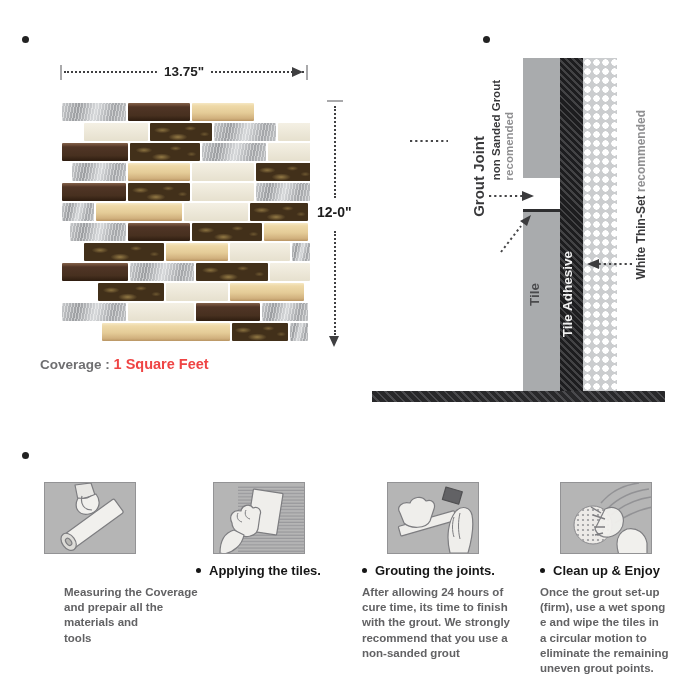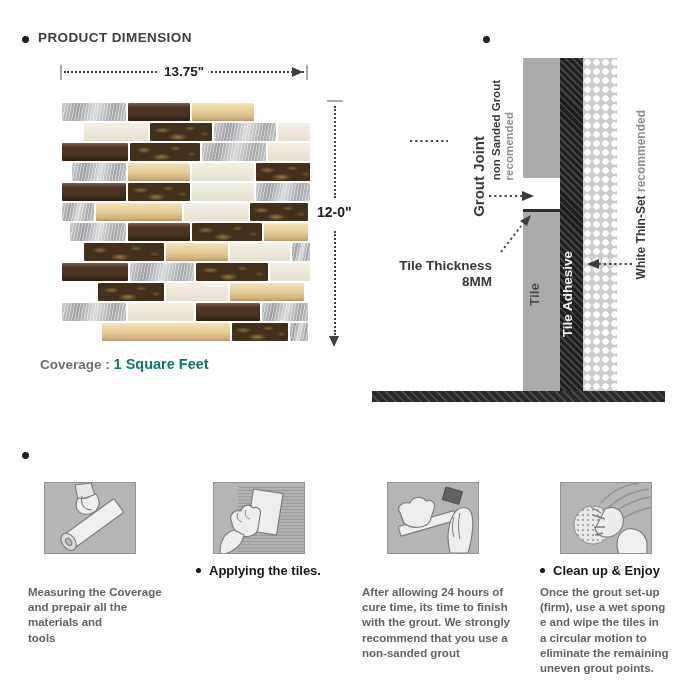--- a/index.html
+++ b/index.html
@@ -24,21 +24,21 @@
   .mosaic{position:absolute;left:60px;top:103px;width:250px;height:241px;overflow:hidden;}
   .trow{position:absolute;height:18px;white-space:nowrap;font-size:0;}
   .brick{display:inline-block;height:18px;margin-right:2px;border-radius:1px;}
   .t-alum{background-color:#b8babc;background-image:repeating-linear-gradient(100deg,rgba(255,255,255,.45) 0 1px,rgba(0,0,0,0) 1px 3px),linear-gradient(105deg,#c9cbcd 0%,#9b9da0 25%,#d8dadc 52%,#a3a5a8 78%,#c0c2c4 100%);}
   .t-dkglass{background:linear-gradient(180deg,#83614a 0%,#6a4a36 12%,#503526 22%,#47301f 70%,#2e1d10 100%);}
   .t-beige{background:linear-gradient(180deg,#f6e8c4 0%,#eed9a8 16%,#e4cb97 55%,#d1b17e 85%,#b99564 100%);}
   .t-marble{background-color:#42301a;background-image:radial-gradient(ellipse 14px 5px at 20% 40%,#8a713f 0%,rgba(0,0,0,0) 60%),radial-gradient(ellipse 10px 4px at 65% 30%,#7a6135 0%,rgba(0,0,0,0) 60%),radial-gradient(ellipse 16px 6px at 45% 78%,#947a45 0%,rgba(0,0,0,0) 60%),radial-gradient(ellipse 8px 4px at 88% 62%,#6d5730 0%,rgba(0,0,0,0) 60%);}
   .t-cream{background:linear-gradient(180deg,#f4f0e4,#e6e0ce);}
   
   .coverage{position:absolute;left:40px;top:356px;font-size:13.5px;font-weight:bold;color:#6f6f71;}
-  .coverage b{color:#0f766e;font-size:14.5px;}
+  .coverage b{color:#ef4444;font-size:14.5px;}
   
   .sc-tile{position:absolute;left:523px;width:37px;background:#a9abad;}
   .sc-gapline{position:absolute;left:523px;top:209px;width:37px;height:3px;background:#2e2e30;}
   .sc-adh{position:absolute;left:560px;top:58px;width:23px;height:333px;background:repeating-linear-gradient(45deg,#1d1d1f 0 3px,#434345 3px 5px);}
   .sc-thin{position:absolute;left:583px;top:58px;width:34px;height:333px;background-color:#cbcdcf;background-image:radial-gradient(circle at 4.5px 4.5px,#fff 3px,rgba(0,0,0,0) 3.4px);background-size:9px 9px;}
   .sc-floor{position:absolute;left:372px;top:391px;width:293px;height:11px;background:repeating-linear-gradient(45deg,#28282a 0 4px,#4a4a4d 4px 6px);}
   .v{position:absolute;writing-mode:vertical-rl;transform:rotate(180deg);white-space:nowrap;font-weight:bold;}
   .note{color:#8f8f91;}
   .tt-label{position:absolute;left:390px;top:258px;width:102px;text-align:right;font-weight:bold;font-size:13.5px;color:#39393b;line-height:1.15;}
   .overlay{position:absolute;left:0;top:0;pointer-events:none;}
@@ -50,21 +50,20 @@
   .step-title{position:absolute;top:81px;left:0;font-size:13px;font-weight:bold;color:#161616;white-space:nowrap;}
   .sbul{display:inline-block;width:5px;height:5px;border-radius:50%;background:#161616;vertical-align:2px;margin-right:8px;}
   .step-desc{position:absolute;top:103px;left:0;margin:0;font-size:11.5px;font-weight:bold;color:#626264;line-height:1.32;white-space:pre-line;}
 </style>
 </head>
 <body>
 
 <div class="canvas">
 
   <span class="bul" style="left:22px;top:36px;"></span>
-  <div class="sec-head" style="left:38px;top:30px;">PRODUCT DIMENSION</div>
 
   <div class="hdim">
     <span class="tick" style="left:0;"></span>
     <span class="tick" style="right:0;"></span>
     <span class="dotline"></span>
     <span class="hdim-arrow"></span>
     <span class="dlabel">13.75"</span>
   </div>
 
   <div class="mosaic">
@@ -104,24 +103,20 @@
   <div class="sc-thin"></div>
   <div class="sc-floor"></div>
 
   <div class="v" style="left:470px;top:136px;font-size:15px;color:#39393b;">Grout Joint</div>
   <div class="v" style="left:490px;top:80px;font-size:11.5px;color:#39393b;">non Sanded Grout</div>
   <div class="v" style="left:503px;top:112px;font-size:11.5px;color:#8f8f91;">recomended</div>
   <div class="v" style="left:527px;top:283px;font-size:13.5px;color:#4b4b4d;">Tile</div>
   <div class="v" style="left:560px;top:251px;font-size:13.5px;color:#f2f2f2;">Tile Adhesive</div>
   <div class="v" style="left:634px;top:110px;font-size:12px;color:#39393b;"><b>White Thin-Set</b> <span class="note">recommended</span></div>
 
-  <div class="tt-label">
-    <div>Tile Thickness</div>
-    <div>8MM</div>
-  </div>
 
   <svg class="overlay" width="700" height="700" viewBox="0 0 700 700">
     <line class="dot" x1="410" y1="141" x2="448" y2="141"></line>
     <line class="dot" x1="489" y1="196" x2="522" y2="196"></line>
     <polygon points="534,196 522,191 522,201"></polygon>
     <line class="dot" x1="501" y1="252" x2="521" y2="226"></line>
     <polygon points="531,215 527,226 520,221"></polygon>
     <line class="dot" x1="632" y1="264" x2="599" y2="264"></line>
     <polygon points="587,264 599,259 599,269"></polygon>
   </svg>
@@ -136,21 +131,21 @@
           <path d="M33 15 C28 25 34 33 44 31 C54 29 57 19 51 11 L46 13 C40 17 37 15 33 15 Z"></path>
           <g transform="rotate(-36 46 42)">
             <rect x="16" y="34" width="64" height="17" rx="2"></rect>
             <ellipse cx="18" cy="42.5" rx="6.5" ry="9.5" fill="#dddcd8"></ellipse>
             <ellipse cx="18" cy="42.5" rx="2.5" ry="4" fill="#b9b8b4"></ellipse>
           </g>
           <path d="M37 13 C35 21 39 27 47 27" fill="none"></path>
         </g>
       </svg>
     </div>
-    <p class="step-desc" style="width:152px;">Measuring the Coverage
+    <p class="step-desc" style="width:152px;margin-left:36px;">Measuring the Coverage
 and prepair all the
 materials and
 tools</p>
   </div>
 
   <div class="step" style="left:196px;text-decoration:underline;">
     <div class="step-box" style="margin-left:17px;">
       <svg viewBox="0 0 92 72" width="92" height="72">
         <defs>
           <pattern id="p-lines" width="4" height="3.2" patternUnits="userSpaceOnUse">
@@ -177,20 +172,21 @@
           <g transform="rotate(-16 44 38)">
             <rect x="10" y="34" width="58" height="10" rx="1"></rect>
             <rect x="26" y="24" width="20" height="9" rx="4" fill="#e4e3e0"></rect>
           </g>
           <path d="M12 30 C8 24 14 18 22 20 C24 14 34 12 38 18 C44 16 48 20 46 26 L42 38 C38 46 22 46 16 40 Z"></path>
           <path d="M62 70 C58 54 60 38 68 28 C74 22 82 24 84 32 C86 42 84 56 80 70 Z"></path>
           <path d="M66 34 C64 40 64 48 66 54 M72 30 C70 38 70 48 72 56" fill="none" stroke-width="1"></path>
         </g>
       </svg>
     </div>
+    <div class="step-title"><span class="sbul"></span><span>Grouting the joints.</span></div>
     <p class="step-desc" style="width:156px;">After allowing 24 hours of
 cure time, its time to finish
 with the grout. We strongly
 recommend that you use a
 non-sanded grout</p>
   </div>
 
   <div class="step" style="left:540px;">
     <div class="step-box" style="margin-left:20px;">
       <svg viewBox="0 0 92 72" width="92" height="72">

